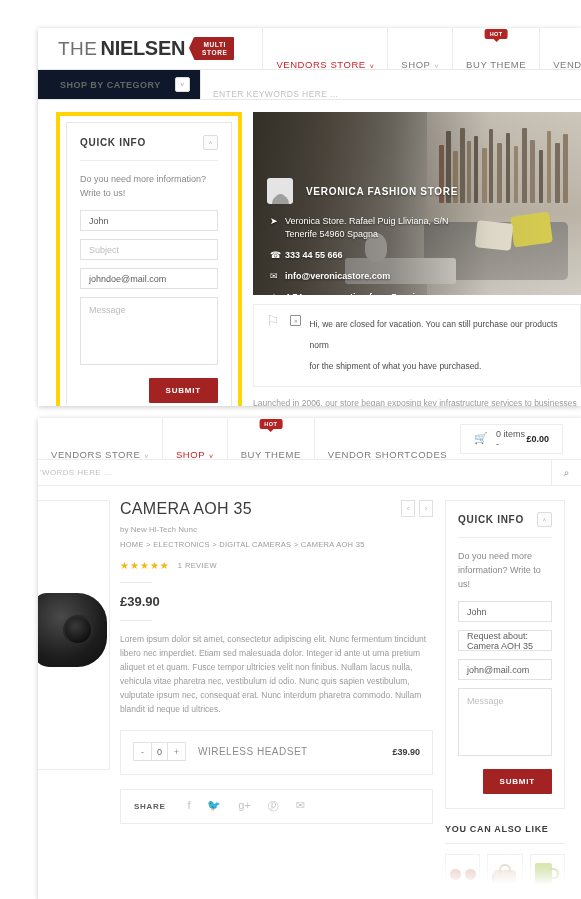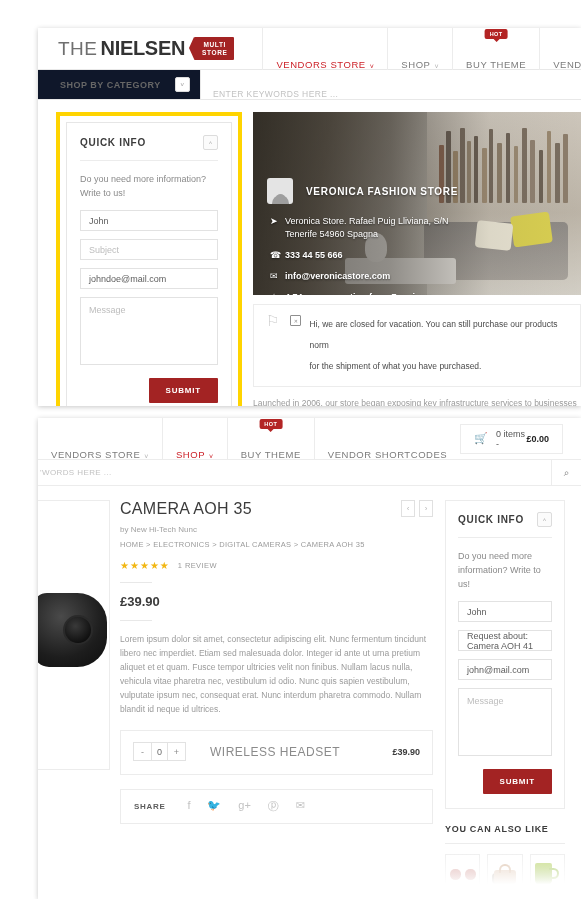--- a/index.html
+++ b/index.html
@@ -270,21 +270,21 @@
   .prod-desc { font-size: 8.5px; line-height: 14px; color: #9b9b9b; margin-top: 4px; }
 
   .cart-box { border: 1px solid #ececec; margin-top: 14px; padding: 11px 12px 13px; }
   .qty-row { display: flex; align-items: center; }
   .stepper { display: flex; border: 1px solid #e2e2e2; height: 19px; }
   .stepper div {
     width: 17px; display: flex; align-items: center; justify-content: center;
     font-size: 9px; color: #8d8d8d;
   }
   .stepper .val { border-left: 1px solid #e2e2e2; border-right: 1px solid #e2e2e2; color: #6a6a6a; }
-  .qty-name { font-size: 12px; color: #8b8b8b; letter-spacing: .5px; margin-left: 24px; }
+  .qty-name { font-size: 10px; color: #8b8b8b; letter-spacing: .5px; margin-left: 12px; }
   .qty-price { margin-left: auto; font-size: 9px; font-weight: bold; color: #3b3b3b; }
   .addcart {
     background: #a32323; color: #fff; font-size: 8px; font-weight: bold;
     letter-spacing: .8px; padding: 9px 14px; display: inline-block; margin-top: 12px;
   }
 
   .share-box {
     border: 1px solid #ececec; margin-top: 14px; padding: 9px 13px;
     display: flex; align-items: center;
   }
@@ -573,21 +573,21 @@
           <div class="qi-head">
             <span class="qi-title">QUICK INFO</span>
             <span class="qi-toggle">˄</span>
           </div>
           <div class="qi-rule"></div>
           <div class="qi-intro">Do you need more information? Write to us!</div>
           <div class="qi-input filled">
             <span>John</span>
           </div>
           <div class="qi-input filled">
-            <span>Request about: Camera AOH 41</span>
+            <span>Request about: Camera AOH 35</span>
           </div>
           <div class="qi-input filled">
             <span>john@mail.com</span>
           </div>
           <div class="qi-textarea">
             <span>Message</span>
           </div>
           <div class="qi-submit-wrap">
             <span class="qi-submit">SUBMIT</span>
           </div>

